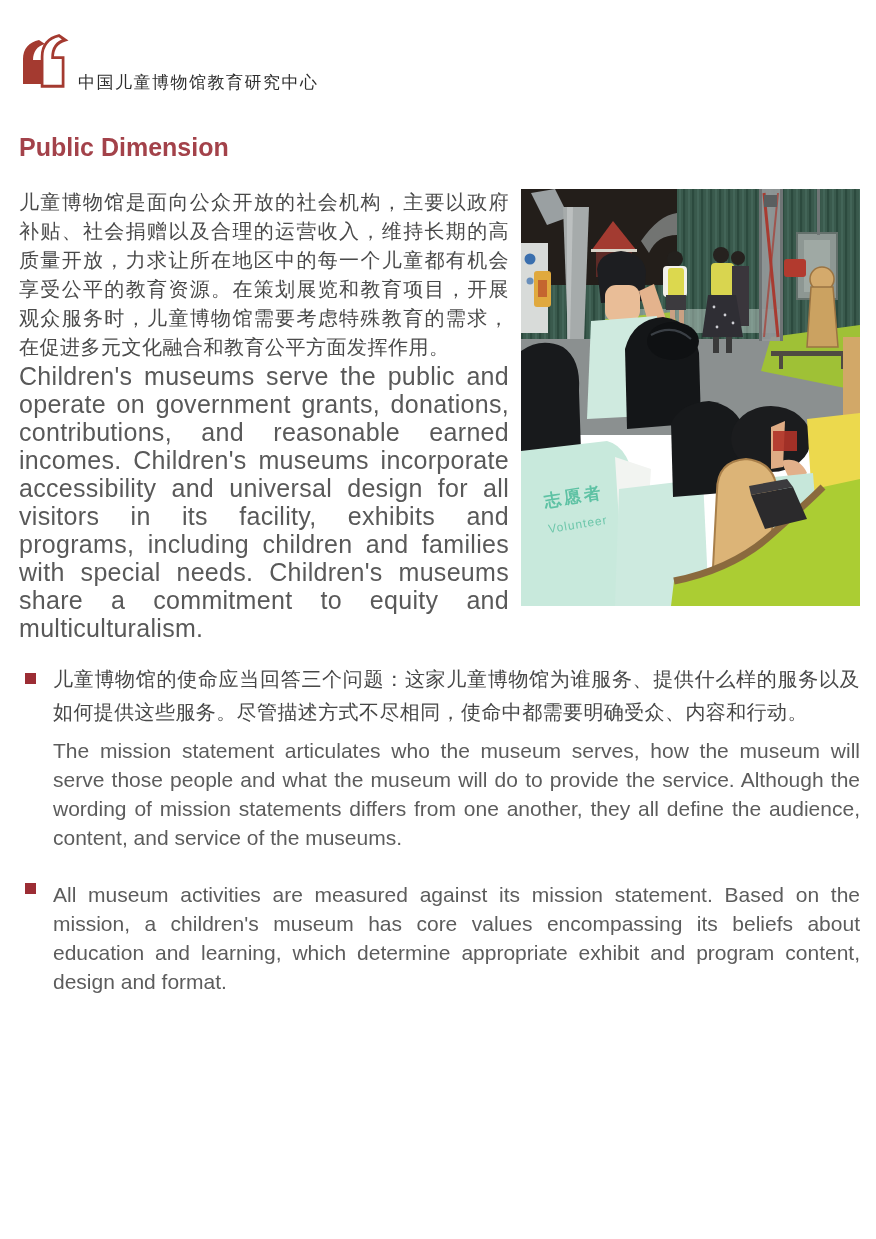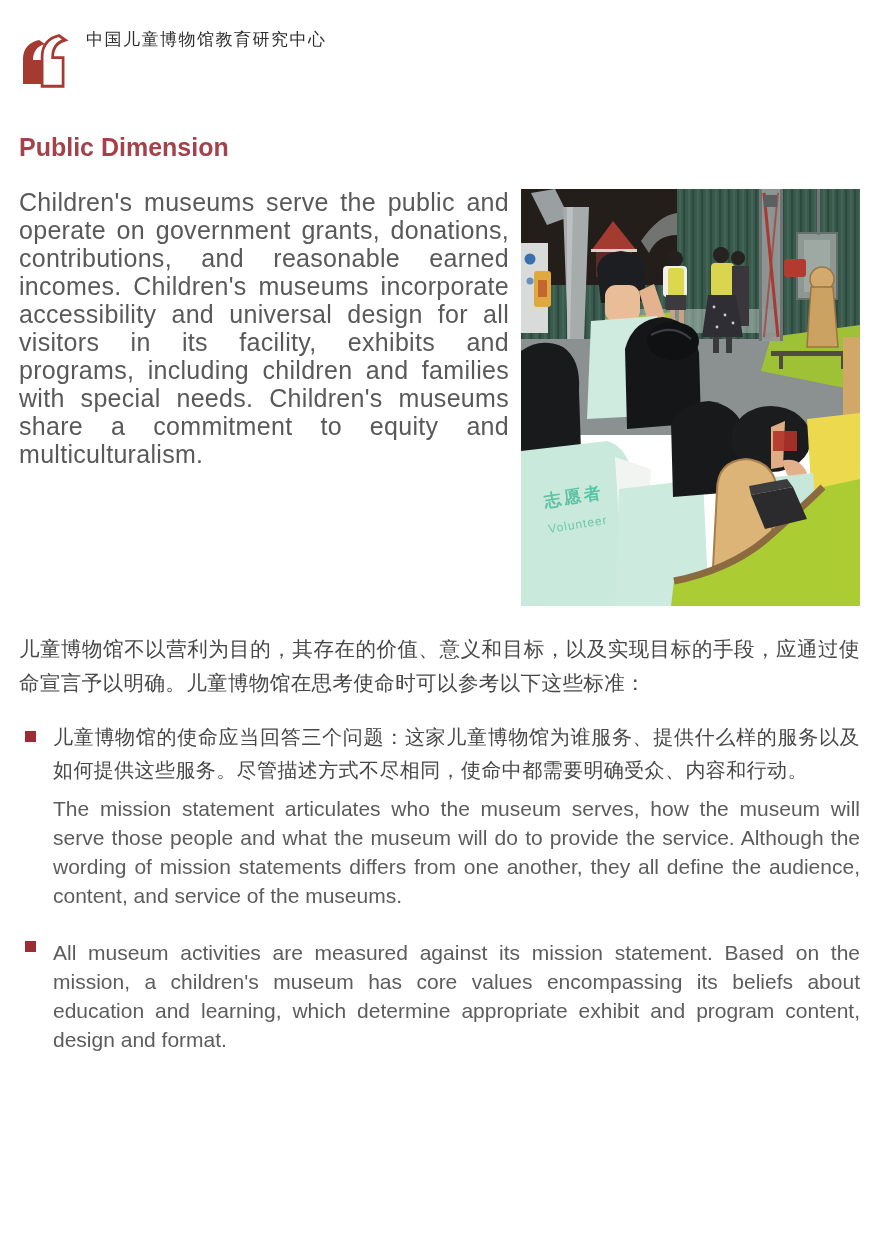--- a/index.html
+++ b/index.html
@@ -6,21 +6,21 @@
   .page{
     position:relative;
     width:876px;height:1239px;
     background:#ffffff;
     overflow:hidden;
     font-family:"Liberation Sans", sans-serif;
   }
   
   .site-header{
     position:absolute;top:28px;left:20px;
-    display:flex;align-items:flex-start;gap:14px;
+    display:flex;align-items:flex-end;gap:6px;
   }
   .logo{width:52px;height:66px;flex:0 0 auto;}
   .org-name{
     font-size:17px;color:#2e2e2e;letter-spacing:1.5px;
     font-weight:400;
   }
   
   .content{
     position:absolute;top:133px;left:19px;right:16px;
   }
@@ -79,20 +79,21 @@
     </svg>
     <span class="org-name">中国儿童博物馆教育研究中心</span>
   </div>
 
   <div class="content">
 
     <h2 class="title-en">Public Dimension</h2>
 
     <div class="two-col">
       <div class="left-col">
+        <p class="intro-zh">儿童博物馆是面向公众开放的社会机构，主要以政府补贴、社会捐赠以及合理的运营收入，维持长期的高质量开放，力求让所在地区中的每一个儿童都有机会享受公平的教育资源。在策划展览和教育项目，开展观众服务时，儿童博物馆需要考虑特殊教育的需求，在促进多元文化融合和教育公平方面发挥作用。</p>
         <p class="intro-en">Children's museums serve the public and operate on government grants, donations, contributions, and reasonable earned incomes. Children's museums incorporate accessibility and universal design for all visitors in its facility, exhibits and programs, including children and families with special needs. Children's museums share a commitment to equity and multiculturalism.</p>
       </div>
 
       <div class="photo-wrap">
         <svg width="339" height="417" viewBox="0 0 339 417" aria-hidden="true">
           <defs>
             <pattern id="wall" width="9" height="12" patternUnits="userSpaceOnUse">
               <rect width="9" height="12" fill="#3a5a4d"></rect>
               <rect x="0" width="2.2" height="12" fill="#2c4a3e"></rect>
               <rect x="5.2" width="1.6" height="12" fill="#45685a"></rect>
@@ -191,21 +192,20 @@
           <path d="M196,302 Q196,272 225,270 Q254,273 256,302 L251,342 Q270,354 270,390 L266,417 L190,417 Z" fill="#dcb477" stroke="#a87f4a" stroke-width="2"></path>
 
           <path d="M150,417 L153,392 Q212,380 250,346 Q288,312 302,298 L339,290 L339,417 Z" fill="#abcd33"></path>
           <path d="M153,392 Q212,380 250,346 Q288,312 302,298" stroke="#8a6a3e" stroke-width="7" fill="none"></path>
           <polygon points="230,306 272,298 286,330 244,340" fill="#2b2a2c"></polygon>
           <polygon points="230,306 272,298 266,290 228,297" fill="#3c3b3e"></polygon>
         </svg>
       </div>
     </div>
 
-    <p class="mission-zh">儿童博物馆不以营利为目的，其存在的价值、意义和目标，以及实现目标的手段，应通过使命宣言予以明确。儿童博物馆在思考使命时可以参考以下这些标准：</p>
 
     <div class="bullet">
       <span class="bullet-marker"></span>
       <div class="bullet-body">
         <p class="bullet-zh">儿童博物馆的使命应当回答三个问题：这家儿童博物馆为谁服务、提供什么样的服务以及如何提供这些服务。尽管描述方式不尽相同，使命中都需要明确受众、内容和行动。</p>
         <p class="bullet-en">The mission statement articulates who the museum serves, how the museum will serve those people and what the museum will do to provide the service. Although the wording of mission statements differs from one another, they all define the audience, content, and service of the museums.</p>
       </div>
     </div>
 
     <div class="bullet">

